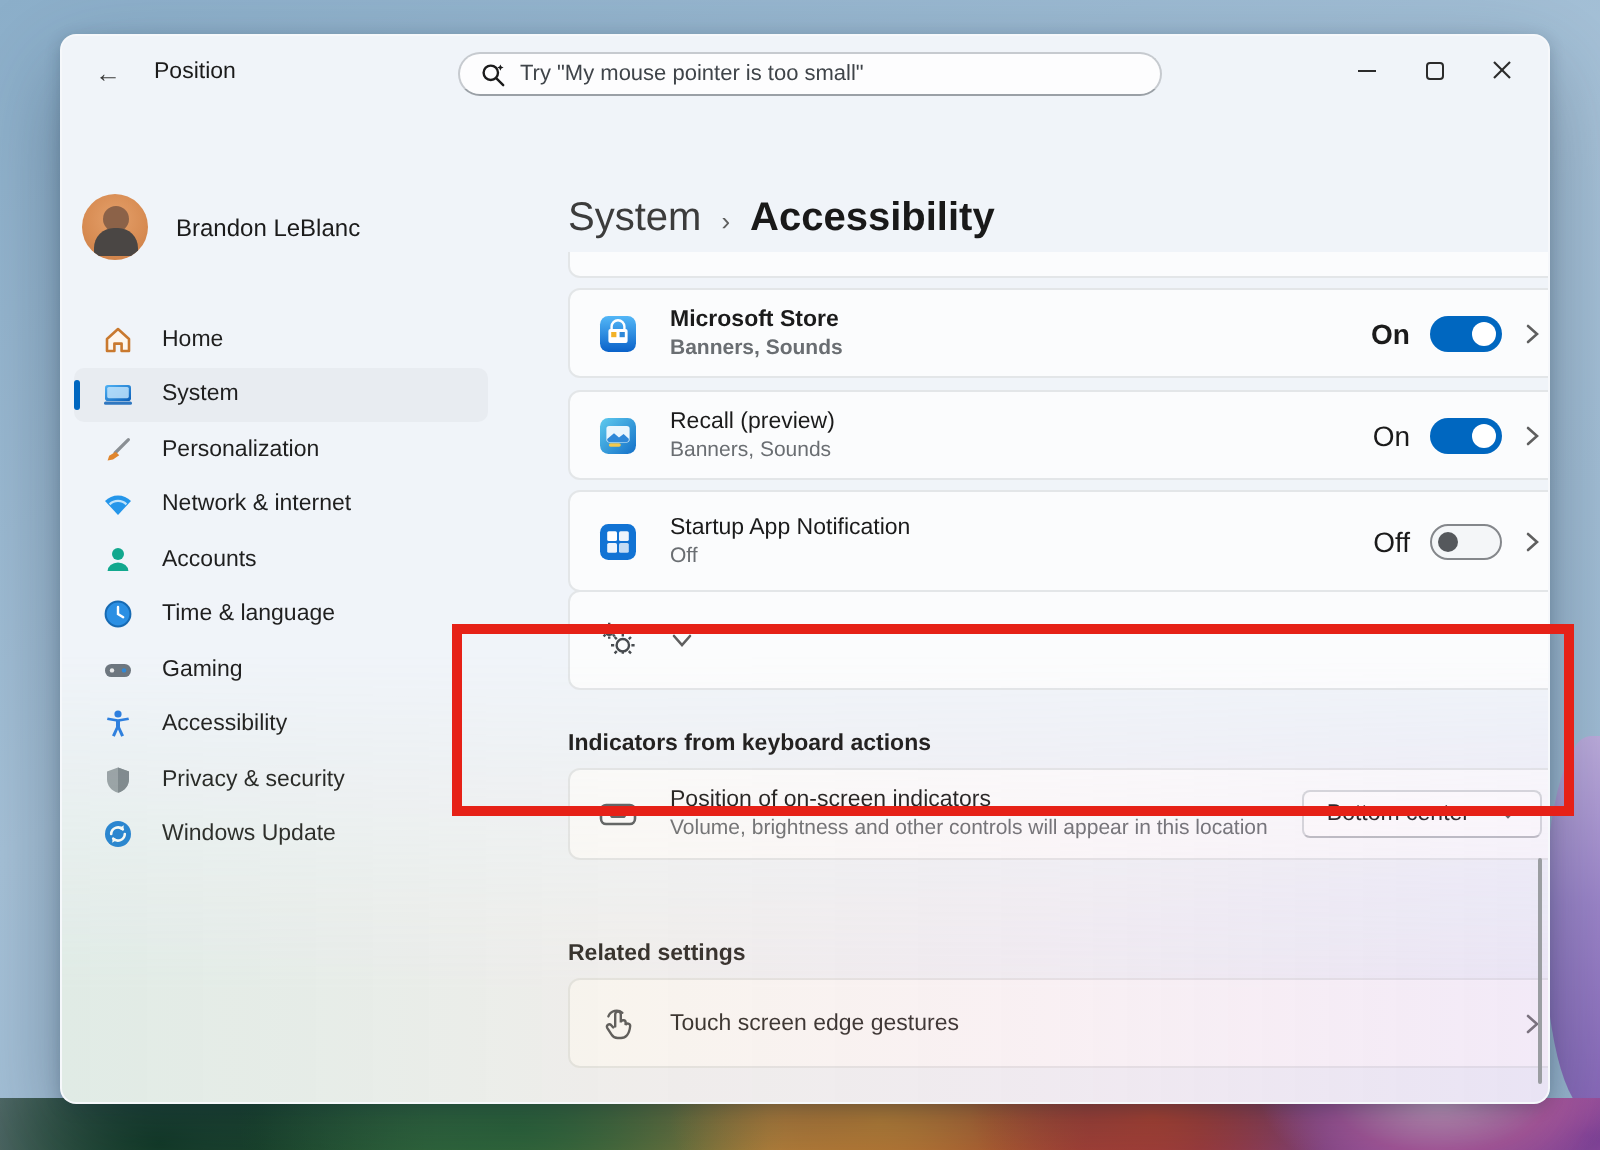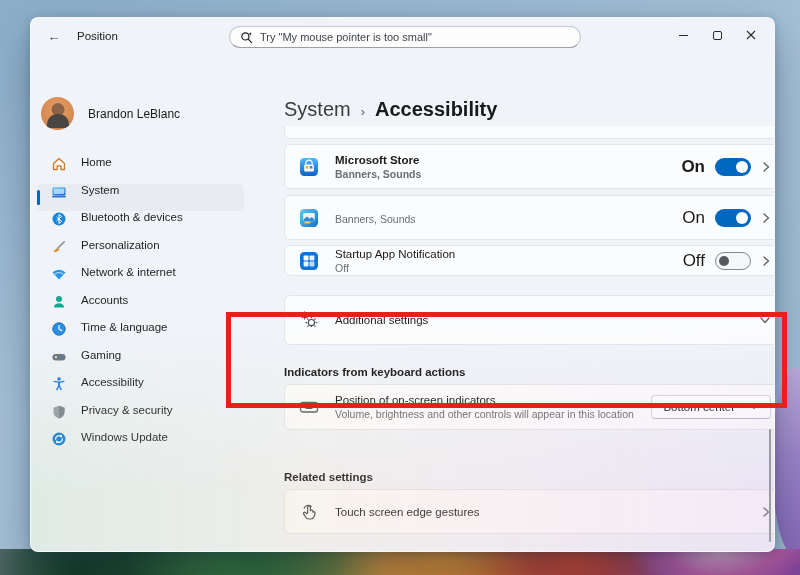--- a/index.html
+++ b/index.html
@@ -55,21 +55,21 @@
   .profile { position:absolute; left:10px; top:41px; display:flex; align-items:center; gap:14px; }
   .avatar { width:33px; height:33px; border-radius:50%; overflow:hidden; position:relative;
     background: radial-gradient(circle at 50% 38%, #e5a06a 0%, #d78b52 60%, #c97a42 100%); }
   .avatar .head { position:absolute; left:50%; top:6px; transform:translateX(-50%);
     width:13px; height:13px; border-radius:50%; background:#8c6248; }
   .avatar .body { position:absolute; left:50%; top:17px; transform:translateX(-50%);
     width:22px; height:14px; border-radius:10px 10px 0 0; background:#4a4644; }
   .profile-name { font-size:12px; font-weight:normal; color:#1b1b1b; }
 
   .nav { position:absolute; left:6px; right:10px; top:100px; }
-  .nav-item { position:relative; height:27px; border-radius:5px; display:flex; align-items:flex-start;
+  .nav-item { position:relative; height:27px; border-radius:5px; display:flex; align-items:center;
     padding-left:14px; gap:14px; margin-bottom:0.5px; }
   .nav-item .label { font-size:11.5px; color:#1f1f1f; }
   .nav-item.selected { background:#e8ecf1; }
   .nav-item.selected::before { content:""; position:absolute; left:0; top:6px; width:3px; height:15px;
     border-radius:2px; background:var(--accent,#0067c0); }
   .nav-ico { width:16px; height:16px; flex:0 0 16px; }
 
   
   .content { position:absolute; left:223px; top:38px; right:0; bottom:0; }
   .breadcrumb { position:absolute; left:30px; top:42px; font-size:20px; color:#3c3c3c;
@@ -78,21 +78,21 @@
   .breadcrumb .page { font-weight:bold; color:#191919; }
 
   .card { position:absolute; left:30px; width:502px; background:#fbfcfd; border:1px solid #e3e6e8;
     border-radius:6px; display:flex; align-items:center; padding:0 14px; }
   .card-cut { height:13px; border-radius:0 0 6px 6px; border-top:none; top:70px; }
   .card .ic { width:20px; height:20px; margin-right:16px; flex:0 0 20px; }
   .card .txt { flex:1; min-width:0; }
   .card .t1 { font-size:11.5px; color:#1b1b1b; }
   .card .t2 { font-size:10.5px; color:#6a6e72; margin-top:2px; }
   .right-side { display:flex; align-items:center; gap:10px; }
-  .state-label { font-size:17px; color:#1b1b1b; }
+  .state-label { font-size:14px; color:#1b1b1b; }
 
   .toggle { width:36px; height:18px; border-radius:9px; position:relative; }
   .toggle.on { background:var(--accent,#0067c0); }
   .toggle.on .knob { position:absolute; right:3px; top:3px; width:12px; height:12px; border-radius:50%; background:#fff; }
   .toggle.off { background:#f4f6f8; border:1px solid #84878b; }
   .toggle.off .knob { position:absolute; left:3px; top:3px; width:10px; height:10px; border-radius:50%; background:#55585c; }
 
   .sec-header { position:absolute; left:30px; font-size:11.5px; font-weight:bold; color:#1b1b1b; }
 
   .dd-btn { display:flex; align-items:center; gap:14px; height:24px; padding:0 11px;
@@ -175,27 +175,20 @@
                   <stop offset="1" stop-color="#0b5fb8"></stop>
                 </linearGradient>
               </defs>
             <rect x="1.5" y="3.5" width="13" height="8" rx="1.4" fill="url(#gsys)"></rect>
             <rect x="2.6" y="4.5" width="10.8" height="5.6" rx="0.8" fill="#bfe3fb" opacity=".85"></rect>
             <rect x="1" y="11.8" width="14" height="1.6" rx="0.8" fill="#2f77c0"></rect>
           </svg>
           <span class="label">System</span>
         </div>
 
-        <div class="nav-item">
-          <svg class="nav-ico" viewBox="0 0 16 16">
-            <circle cx="8" cy="8" r="6.5" fill="#1886e0"></circle>
-            <path d="M8 3.4 V12.6 M8 3.4 L10.6 5.6 L5.6 9.9 M8 12.6 L10.6 10.4 L5.6 6.1" fill="none" stroke="#fff" stroke-width="1" stroke-linejoin="round"></path>
-          </svg>
-          <span class="label">Bluetooth &amp; devices</span>
-        </div>
 
         <div class="nav-item">
           <svg class="nav-ico" viewBox="0 0 16 16">
             <line x1="13.2" y1="2.8" x2="6.5" y2="9.5" stroke="#8a8f94" stroke-width="1.6" stroke-linecap="round"></line>
             <path d="M6.9 8.9 L8.6 10.6 L5.5 12.8 L2.8 13.2 L3.6 10.9 Z" fill="#e0862e"></path>
           </svg>
           <span class="label">Personalization</span>
         </div>
 
         <div class="nav-item">
@@ -309,34 +302,35 @@
             <stop offset="0" stop-color="#5ecbee"></stop>
                 <stop offset="1" stop-color="#1470c8"></stop>
               </linearGradient>
             </defs>
           <rect x="1" y="1" width="18" height="18" rx="4.2" fill="url(#grecall)"></rect>
           <rect x="4.2" y="5" width="11.6" height="8.2" rx="1.4" fill="#eaf6fd"></rect>
           <path d="M4.6 11.5 L8 8.6 L10.5 10.8 L12.8 9 L15.4 11.4 V12 a1 1 0 0 1 -1 1 H5.6 a1 1 0 0 1 -1 -1 Z" fill="#2e88d8"></path>
           <rect x="5.4" y="13.6" width="6" height="1.8" rx="0.9" fill="#f3c94e"></rect>
         </svg>
         <div class="txt">
+          <div class="t1">Recall (preview)</div>
           <div class="t2">Banners, Sounds</div>
         </div>
         <div class="right-side">
           <span class="state-label">On</span>
           <div class="toggle on">
               <div class="knob"></div>
             </div>
           <svg width="10" height="12" viewBox="0 0 10 12">
             <path d="M3 2 L7.5 6 L3 10" fill="none" stroke="#5f5f5f" stroke-width="1.3" stroke-linecap="round"></path>
             </svg>
         </div>
       </div>
 
-      <div class="card" style="top:189px; height:31px;justify-content:center;">
+      <div class="card" style="top:189px; height:51px;justify-content:center;">
         <svg class="ic" viewBox="0 0 20 20">
           <rect x="1" y="1" width="18" height="18" rx="4.2" fill="#1173d4"></rect>
           <rect x="4.6" y="4.6" width="4.9" height="4.9" rx="0.8" fill="#fff"></rect>
           <rect x="10.5" y="4.6" width="4.9" height="4.9" rx="0.8" fill="#fff" opacity=".92"></rect>
           <rect x="4.6" y="10.5" width="4.9" height="4.9" rx="0.8" fill="#fff" opacity=".92"></rect>
           <rect x="10.5" y="10.5" width="4.9" height="4.9" rx="0.8" fill="#fff" opacity=".75"></rect>
         </svg>
         <div class="txt">
           <div class="t1">Startup App Notification</div>
           <div class="t2">Off</div>
@@ -354,23 +348,20 @@
 
       <div class="card" style="top:239px; height:50px;">
         <svg class="ic" viewBox="0 0 20 20">
           <g stroke="#474b4f" stroke-width="1.2" fill="none">
             <circle cx="12.4" cy="12.6" r="3.1"></circle>
             <path d="M12.4 8.3 v-1.6 M12.4 16.9 v-1.6 M8.1 12.6 h-1.6 M16.7 12.6 h1.6 M9.4 9.6 l-1.1 -1.1 M15.4 15.6 l1.1 1.1 M9.4 15.6 l-1.1 1.1 M15.4 9.6 l1.1 -1.1"></path>
             <circle cx="5.6" cy="5.4" r="2"></circle>
             <path d="M5.6 2.6 v-1.2 M5.6 8.2 v1.2 M2.8 5.4 h-1.2 M8.4 5.4 h1.2 M3.7 3.5 l-0.9 -0.9 M7.5 7.3 l0.9 0.9 M3.7 7.3 l-0.9 0.9 M7.5 3.5 l0.9 -0.9"></path>
           </g>
         </svg>
-        <div class="txt">
-          <div class="t1">Additional settings</div>
-        </div>
         <div class="right-side">
           <svg width="12" height="10" viewBox="0 0 12 10">
             <path d="M2 3 L6 7.5 L10 3" fill="none" stroke="#5f5f5f" stroke-width="1.3" stroke-linecap="round"></path>
             </svg>
         </div>
       </div>
 
       <div class="sec-header" style="top:310px;">Indicators from keyboard actions</div>
 
       <div class="card" style="top:328px; height:46px;">

